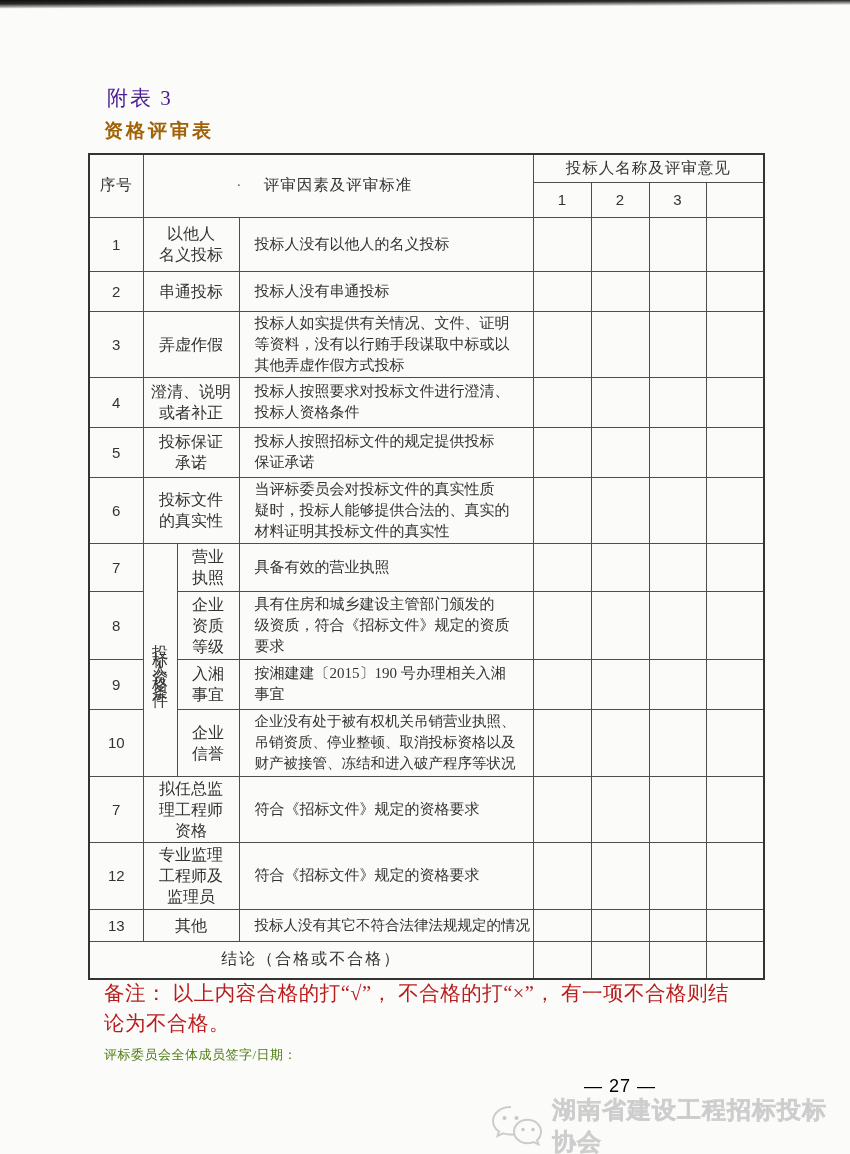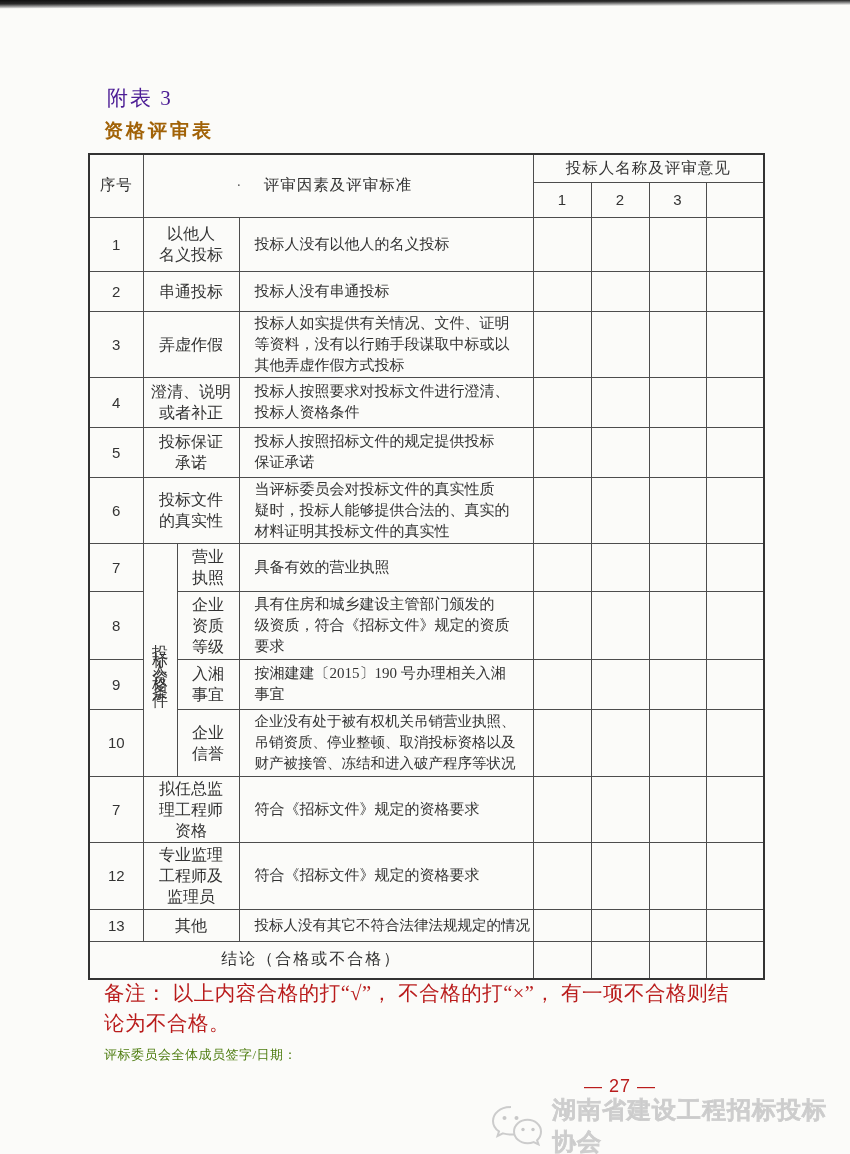--- a/index.html
+++ b/index.html
@@ -33,21 +33,21 @@
     color:#555;font-size:14px;}
   .vcell{padding:0;}
   .vtext{writing-mode:vertical-rl;text-orientation:upright;margin:0 auto;
     letter-spacing:8px;font-size:16px;line-height:30px;}
   .concl{font-size:16px;letter-spacing:2px;}
   .notes{position:absolute;left:104px;top:978px;width:672px;
     font-size:20.5px;line-height:30px;color:#b91c1c;white-space:pre-line;letter-spacing:0.5px;}
   .signature{position:absolute;left:104px;top:1040px;width:672px;
     font-size:13px;line-height:30px;color:#4d7c0f;letter-spacing:0.5px;}
   .page-num{position:absolute;left:555px;top:1076px;width:130px;text-align:center;
-    font-size:18px;color:#b91c1c;font-family:"Liberation Sans","DejaVu Sans",sans-serif;letter-spacing:1px;}
+    font-size:18px;color:#000000;font-family:"Liberation Sans","DejaVu Sans",sans-serif;letter-spacing:1px;}
   .watermark{position:absolute;left:490px;top:1094px;display:flex;align-items:center;gap:8px;}
   .wm-text{font-size:24px;color:#c7c7c7;letter-spacing:1px;font-weight:bold;
     -webkit-text-stroke:0.4px #cfcfcf;}
   .wm-icon{flex:0 0 auto;}
 </style>
 </head>
 <body>
 
 <div class="scan-top"></div>
 

